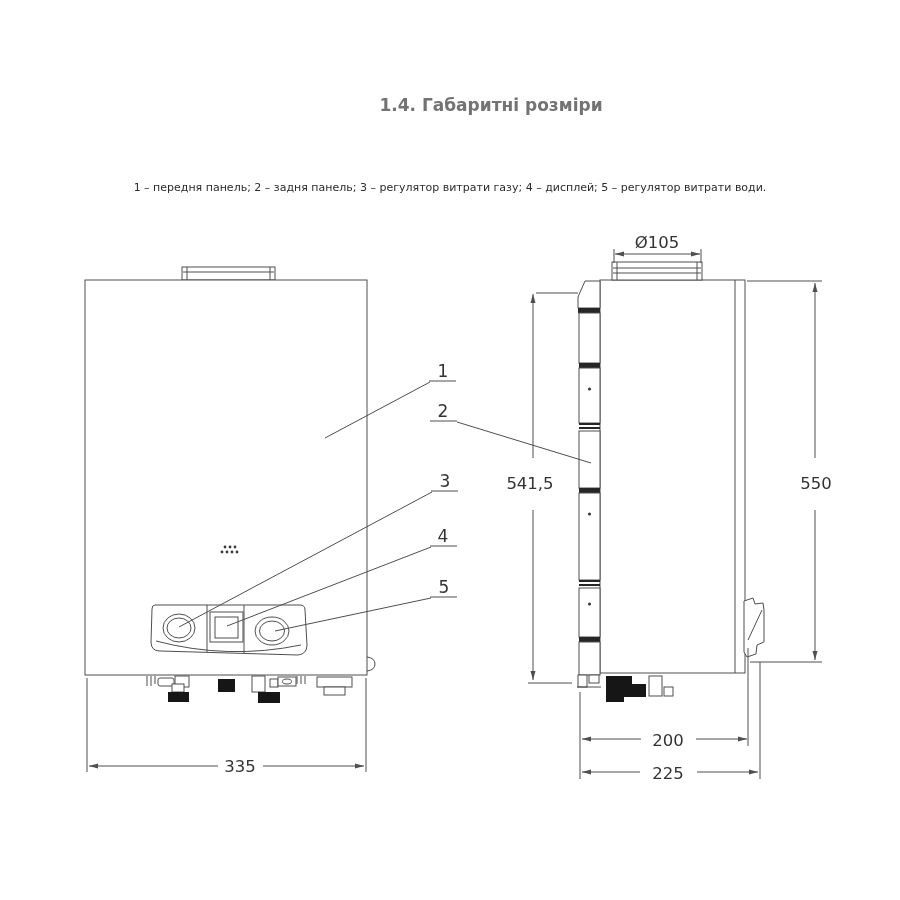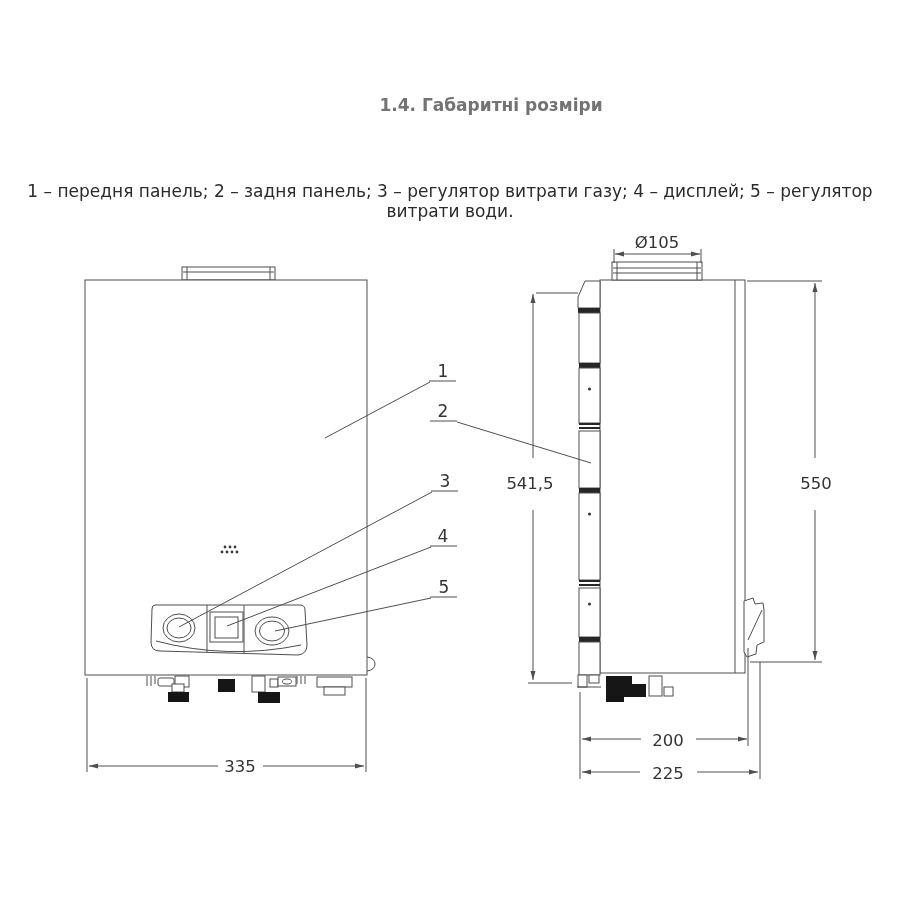--- a/index.html
+++ b/index.html
@@ -1,21 +1,21 @@
 <!DOCTYPE html>
 <html><head>
 <meta charset="utf-8">
 <style>
   html,body{margin:0;padding:0;background:#ffffff;}
   .sheet{position:relative;width:900px;height:900px;background:#ffffff;overflow:hidden;
          font-family:"DejaVu Sans","Liberation Sans",sans-serif;color:#2e2e2e;}
   .title{position:absolute;top:94px;left:0;width:900px;text-align:center;
          font-size:17px;font-weight:bold;line-height:22px;color:#737373;padding-left:41px;}
   .legend{position:absolute;top:181px;left:0;width:900px;text-align:center;
-          font-size:17px;color:#2b2b2b;}
+          font-size:11px;color:#2b2b2b;}
   svg{position:absolute;left:0;top:0;}
   .ln{stroke:#4f4f4f;stroke-width:1;fill:none;}
   .lnw{stroke:#4f4f4f;stroke-width:1;fill:#ffffff;}
   .band{fill:#262626;stroke:none;}
   .blk{fill:#161616;stroke:none;}
   .arr{fill:#4f4f4f;stroke:none;}
   .dot{fill:#3a3a3a;stroke:none;}
   text.dim{font-family:"DejaVu Sans","Liberation Sans",sans-serif;font-size:16.5px;fill:#333333;text-anchor:middle;}
   text.co{font-family:"DejaVu Sans","Liberation Sans",sans-serif;font-size:17px;fill:#333333;text-anchor:middle;}
 </style>

